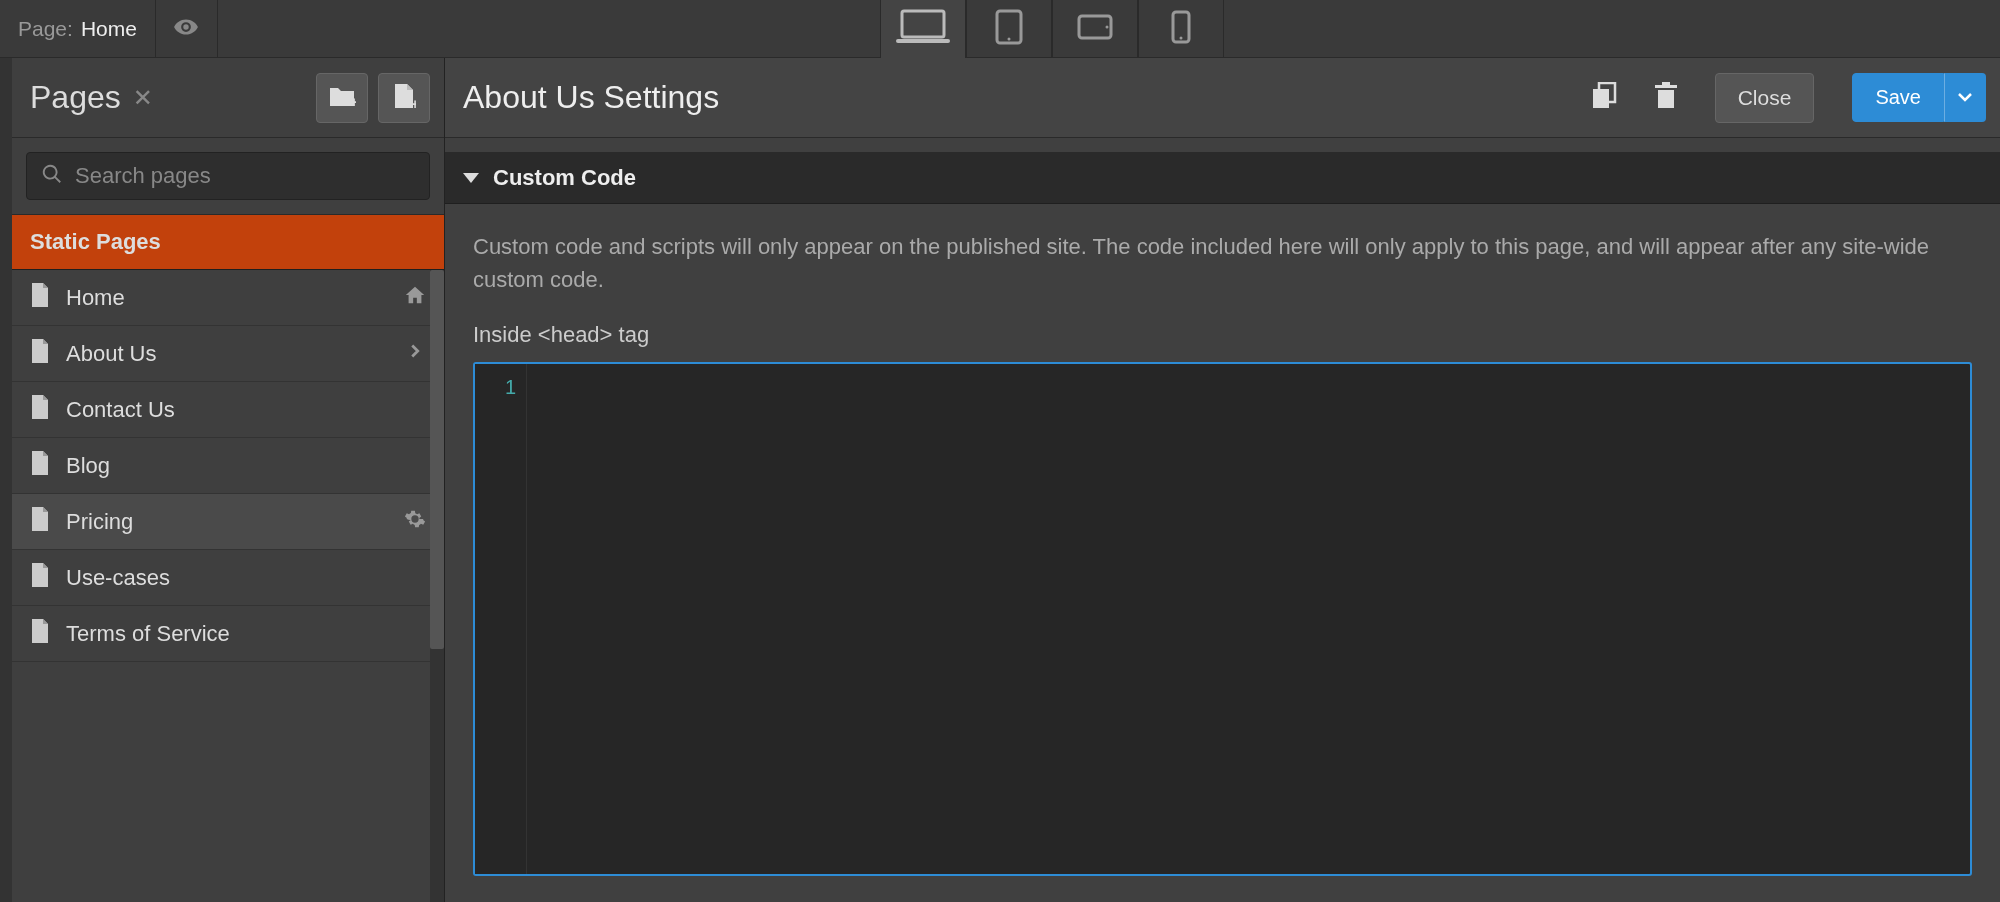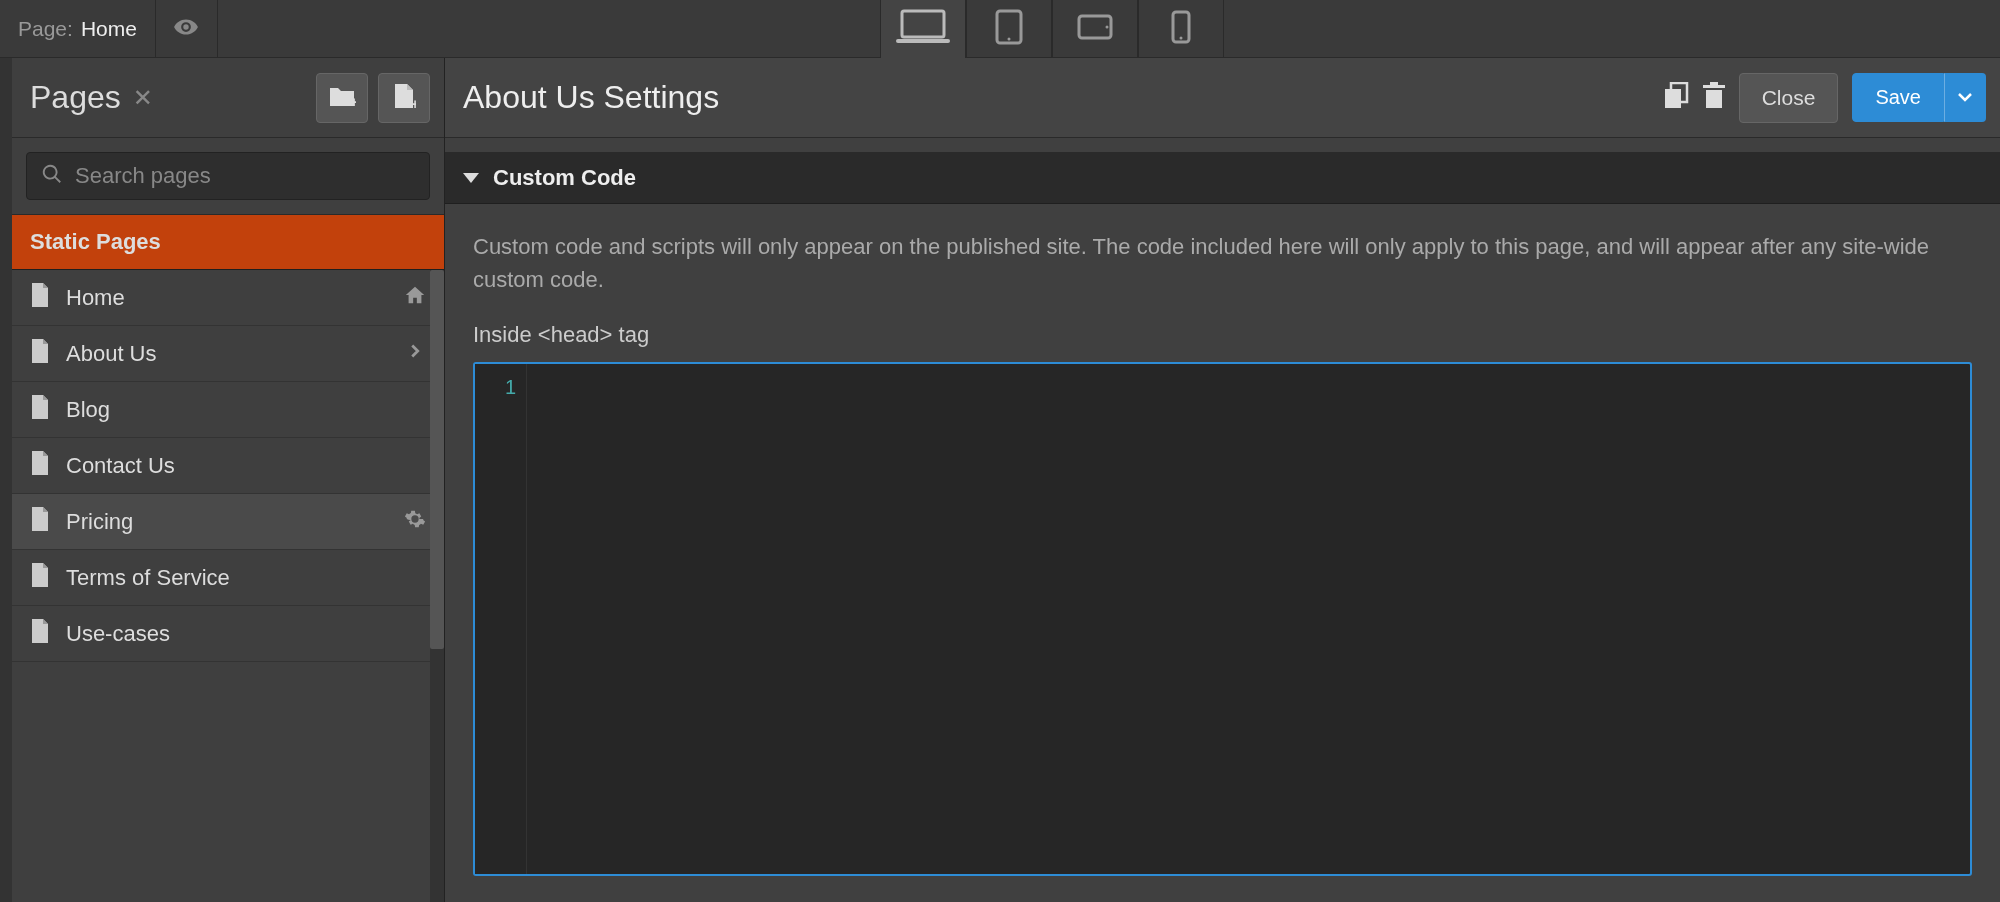--- a/index.html
+++ b/index.html
@@ -195,21 +195,21 @@
   background: #444;
 }
 .content-title {
   font-size: 32px;
   color: #eee;
   font-weight: normal;
 }
 .content-actions {
   display: flex;
   align-items: center;
-  gap: 14px;
+  gap: 38px;
 }
 .icon-btn { cursor: pointer; }
 .icon-btn svg { fill: #ddd; }
 .btn-close {
   background: #555;
   border: 1px solid #666;
   border-radius: 4px;
   padding: 12px 22px;
   color: #ddd;
   font-size: 21px;
@@ -425,57 +425,57 @@
           <span class="tail-icon"><svg viewBox="0 0 24 24">
                 <path d="M9 6l6 6-6 6" fill="none" stroke="#999" stroke-width="3"></path>
               </svg></span>
         </div>
 
         <div class="page-item">
           <span class="doc-icon"><svg viewBox="0 0 20 24">
                 <path d="M2 0h11l5 5v19H2z"></path>
                 <path d="M13 0v5h5" fill="#999"></path>
               </svg></span>
+          <span>Contact Us</span>
+        </div>
+
+        <div class="page-item">
+          <span class="doc-icon"><svg viewBox="0 0 20 24">
+                <path d="M2 0h11l5 5v19H2z"></path>
+                <path d="M13 0v5h5" fill="#999"></path>
+              </svg></span>
           <span>Blog</span>
-        </div>
-
-        <div class="page-item">
-          <span class="doc-icon"><svg viewBox="0 0 20 24">
-                <path d="M2 0h11l5 5v19H2z"></path>
-                <path d="M13 0v5h5" fill="#999"></path>
-              </svg></span>
-          <span>Contact Us</span>
         </div>
 
         <div class="page-item hovered">
           <span class="doc-icon"><svg viewBox="0 0 20 24">
                 <path d="M2 0h11l5 5v19H2z"></path>
                 <path d="M13 0v5h5" fill="#999"></path>
               </svg></span>
           <span>Pricing</span>
           <span class="spacer"></span>
           <span class="tail-icon"><svg viewBox="0 0 24 24">
                 <path d="M12 8a4 4 0 1 0 0 8 4 4 0 0 0 0-8zm9 4a7 7 0 0 1-.1 1.2l2.1 1.6-2 3.5-2.5-1a7 7 0 0 1-2 1.2l-.4 2.6h-4l-.4-2.6a7 7 0 0 1-2-1.2l-2.5 1-2-3.5 2.1-1.6A7 7 0 0 1 3 12a7 7 0 0 1 .1-1.2L1 9.2l2-3.5 2.5 1a7 7 0 0 1 2-1.2L7.9 3h4l.4 2.6a7 7 0 0 1 2 1.2l2.5-1 2 3.5-2.1 1.6c.1.4.1.8.1 1.2z"></path>
               </svg></span>
         </div>
 
         <div class="page-item">
           <span class="doc-icon"><svg viewBox="0 0 20 24">
                 <path d="M2 0h11l5 5v19H2z"></path>
                 <path d="M13 0v5h5" fill="#999"></path>
               </svg></span>
+          <span>Use-cases</span>
+        </div>
+
+        <div class="page-item">
+          <span class="doc-icon"><svg viewBox="0 0 20 24">
+                <path d="M2 0h11l5 5v19H2z"></path>
+                <path d="M13 0v5h5" fill="#999"></path>
+              </svg></span>
           <span>Terms of Service</span>
-        </div>
-
-        <div class="page-item">
-          <span class="doc-icon"><svg viewBox="0 0 20 24">
-                <path d="M2 0h11l5 5v19H2z"></path>
-                <path d="M13 0v5h5" fill="#999"></path>
-              </svg></span>
-          <span>Use-cases</span>
         </div>
 
 
       </div>
       <div class="scrollbar-track">
         <div class="scrollbar-thumb"></div>
       </div>
     </div>
   </div>
 

